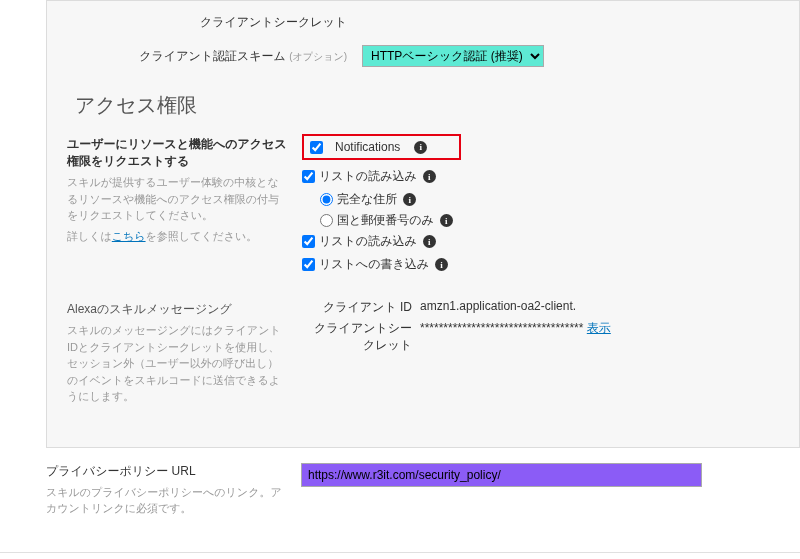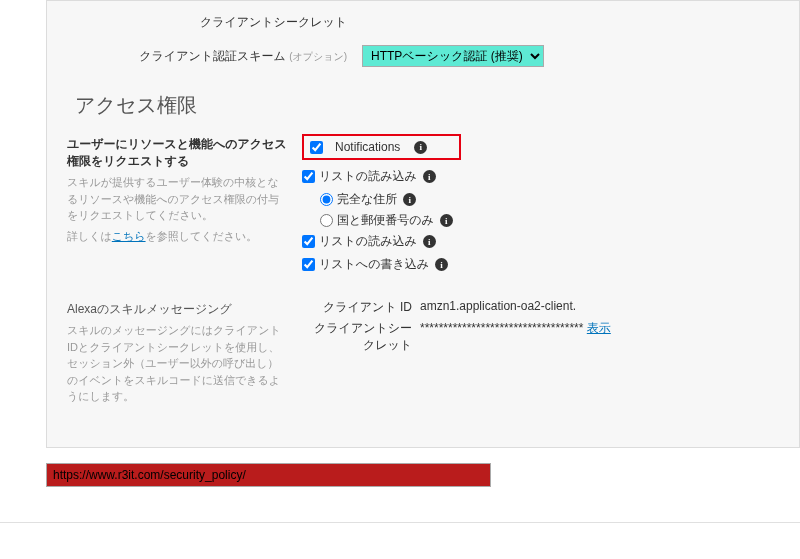--- a/index.html
+++ b/index.html
@@ -128,25 +128,25 @@
     padding: 15px 0 10px 46px;
   }
   .outer-row {
     display: flex;
   }
   .outer-label-col {
     width: 255px;
     padding-right: 15px;
   }
   input.text-input {
-    width: 445px;
+    width: 401px;
     padding: 4px 6px;
     font-size: 12px;
     border: 1px solid #aaa;
-    background: #b91c1c;
+    background: #8b5cf6;
   }
   .outer-hr {
     border: none;
     border-top: 1px solid #e0e0e0;
     margin: 25px 0 18px 0;
   }
   .top-field-row .label-col {
     text-align: right;
     padding-top: 3px;
   }
@@ -239,19 +239,23 @@
           </div>
         </div>
       </div>
     </div>
 
   </div>
 </div>
 
 <div class="outer-section">
   <div class="outer-row">
+    <div class="outer-label-col">
+      <div class="label-main" style="font-weight:normal;">プライバシーポリシー URL</div>
+      <div class="label-desc">スキルのプライバシーポリシーへのリンク。アカウントリンクに必須です。</div>
+    </div>
     <div class="field-col">
       <input type="text" class="text-input" value="https://www.r3it.com/security_policy/" style="">
     </div>
   </div>
 </div>
 
 <hr class="outer-hr">
 
 </body></html>

